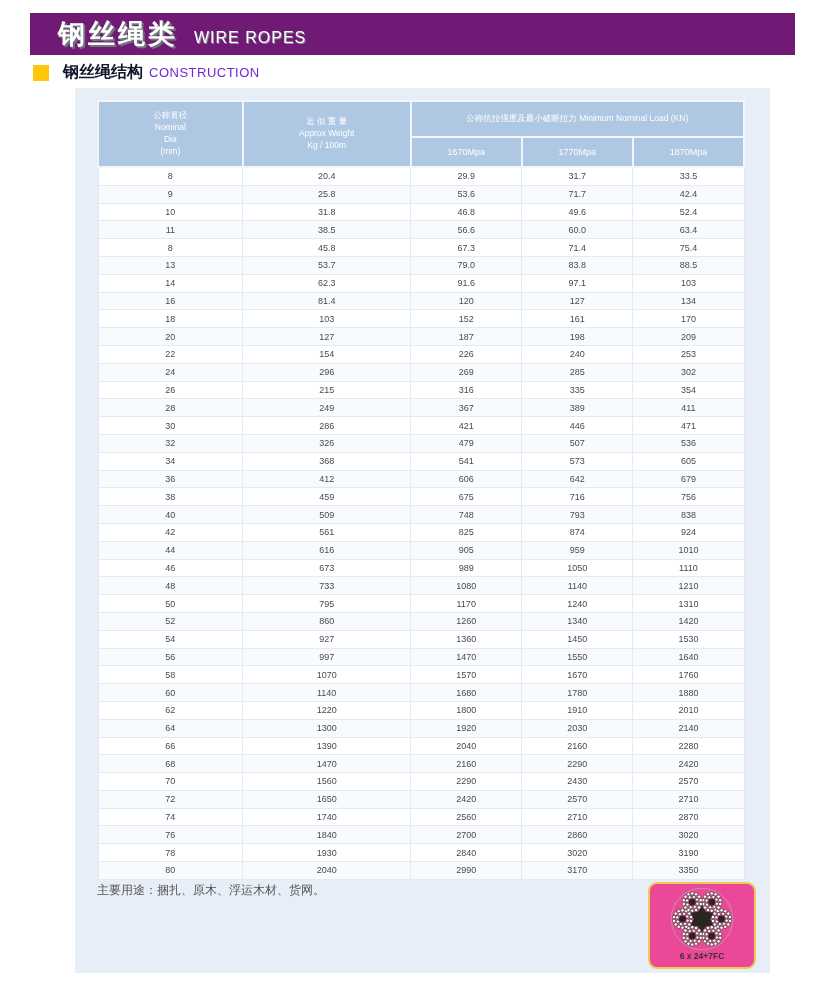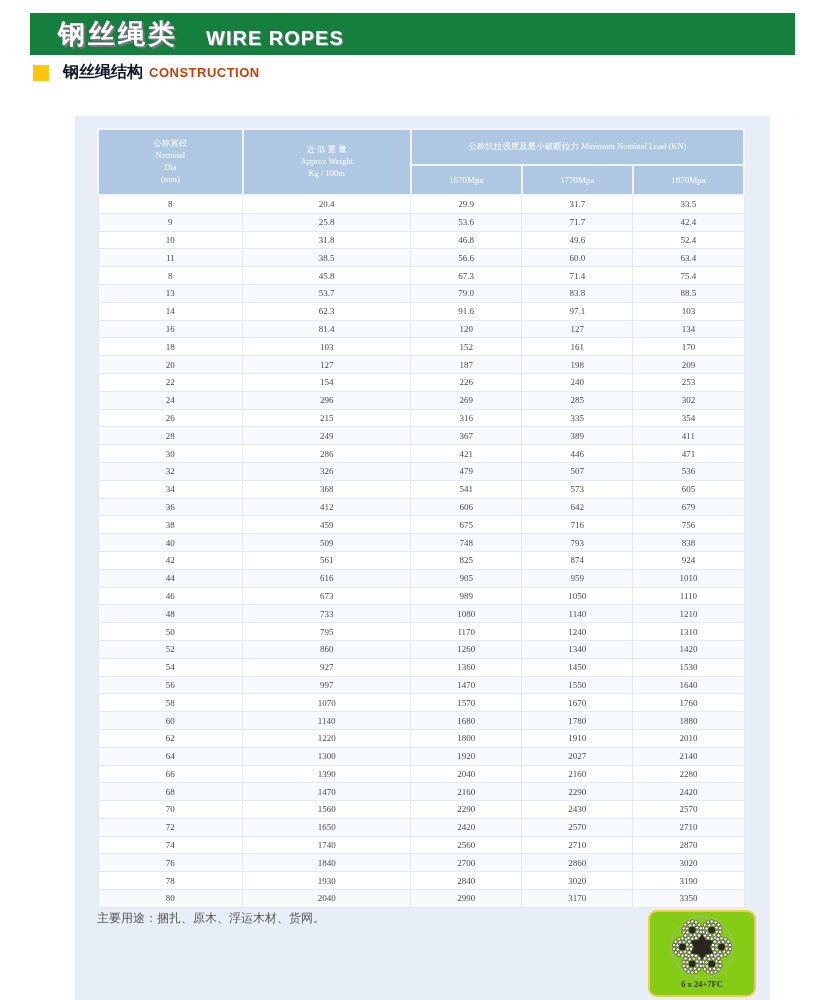--- a/index.html
+++ b/index.html
@@ -3,59 +3,59 @@
 <meta charset="utf-8">
 <style>
   html,body{margin:0;padding:0;}
   body{
     width:830px;height:1000px;position:relative;overflow:hidden;
     background:#ffffff;font-family:"Liberation Sans",sans-serif;
   }
   
   .title-band{
     position:absolute;left:30px;top:13px;width:765px;height:42px;
-    background:#15803d;display:flex;align-items:center;
+    background:#701a75;display:flex;align-items:center;
     padding-left:28px;box-sizing:border-box;
   }
   .title-zh{
     font-size:27px;font-weight:bold;color:#ffffff;letter-spacing:3px;
     text-shadow:2px 2px 0 #70757c, 1px 1px 0 #70757c;
   }
   .title-en{
-    font-size:20px;font-weight:bold;color:#ffffff;margin-left:28px;margin-top:8px;
+    font-size:16px;font-weight:normal;color:#ffffff;margin-left:16px;margin-top:8px;
     text-shadow:1px 1px 0 #8a9097;letter-spacing:1px;
   }
   
   .section-row{position:absolute;left:33px;top:62px;display:flex;align-items:center;}
   .bullet{width:16px;height:16px;background:#ffc60b;flex:0 0 auto;}
   .section-zh{font-size:16px;font-weight:bold;color:#0f172a;margin-left:14px;}
-  .section-en{font-size:13px;font-weight:bold;color:#c2410c;margin-left:6px;letter-spacing:.5px;}
+  .section-en{font-size:13px;font-weight:normal;color:#6d28d9;margin-left:6px;letter-spacing:.5px;}
   
-  .panel{position:absolute;left:75px;top:116px;width:695px;height:885px;background:#e8eef7;font-family:Liberation Serif, serif;}
+  .panel{position:absolute;left:75px;top:88px;width:695px;height:885px;background:#e8eef7;}
   
   .table-wrap{position:absolute;left:22px;top:12px;width:648px;}
   table{border-collapse:collapse;width:100%;table-layout:fixed;}
   thead th{
     background:#aec7e2;color:#ffffff;font-weight:normal;
     border:2px solid #f2f6fb;font-size:8.5px;line-height:1.4;
     padding:2px 0;text-align:center;vertical-align:middle;
   }
   thead tr.sub th{height:24px;font-size:9px;}
   tbody td{
     background:#ffffff;border:1px solid #e3eaf3;color:#4a4a4a;
     font-size:9px;text-align:center;vertical-align:middle;
     height:16.8px;padding:0;
   }
   tbody tr:nth-child(even) td{background:#f8fbfe;}
   
   .usage{position:absolute;left:22px;top:794px;font-size:12px;color:#555;}
   
   .diagram-box{
     position:absolute;left:573px;top:794px;width:108px;height:87px;
-    background:#84cc16;border:2px solid #f0cb52;border-radius:9px;
+    background:#ec4899;border:2px solid #f0cb52;border-radius:9px;
     box-sizing:border-box;text-align:center;
   }
   .diagram-box svg{display:block;margin:2px auto 0;}
   .diagram-label{font-size:8.5px;font-weight:bold;color:#3a342e;margin-top:-1px;}
 </style>
 </head>
 <body>
 
 <div class="title-band">
   <span class="title-zh">钢丝绳类</span>
@@ -315,21 +315,21 @@
             <td>62</td>
             <td>1220</td>
             <td>1800</td>
             <td>1910</td>
             <td>2010</td>
           </tr>
           <tr>
             <td>64</td>
             <td>1300</td>
             <td>1920</td>
-            <td>2027</td>
+            <td>2030</td>
             <td>2140</td>
           </tr>
           <tr>
             <td>66</td>
             <td>1390</td>
             <td>2040</td>
             <td>2160</td>
             <td>2280</td>
           </tr>
           <tr>

